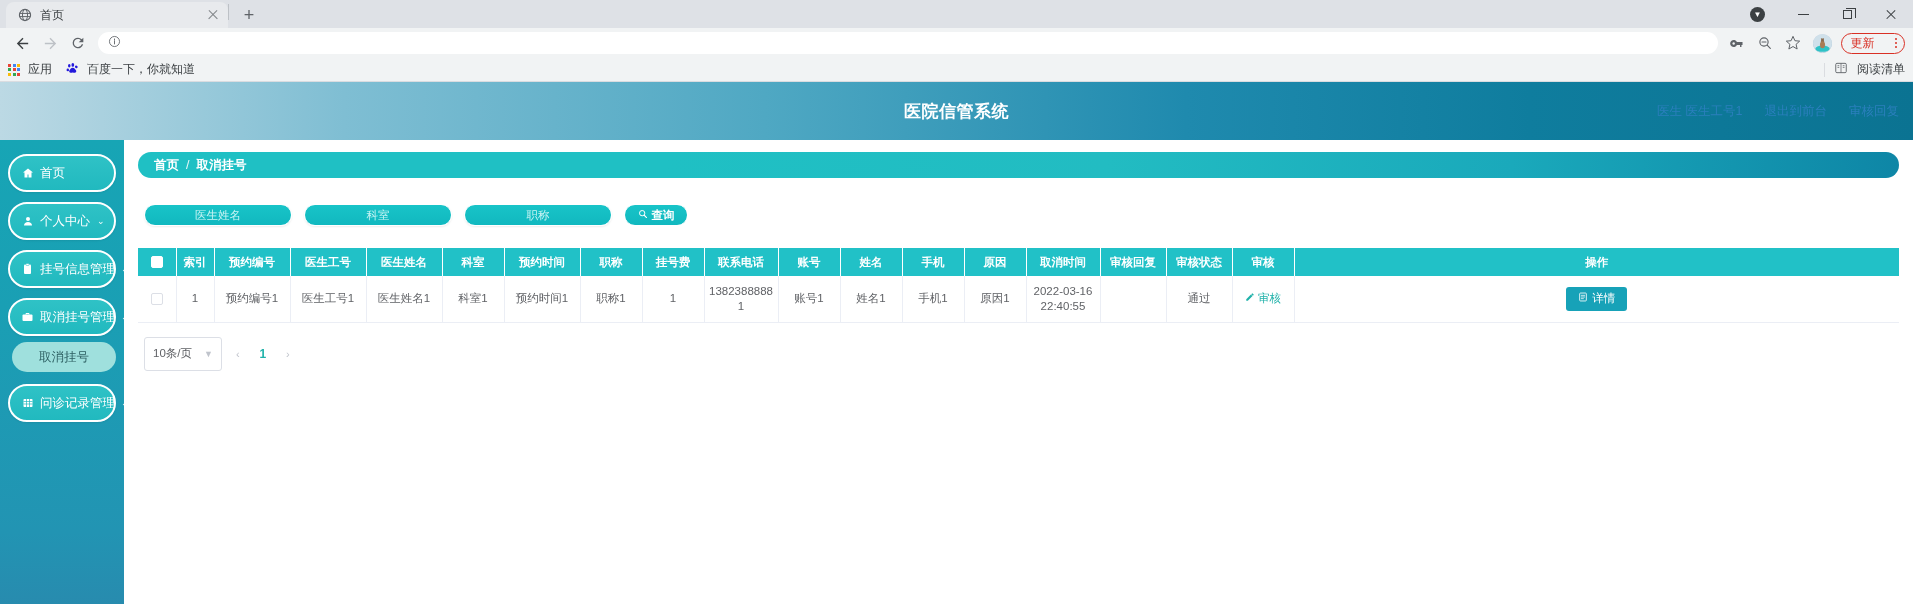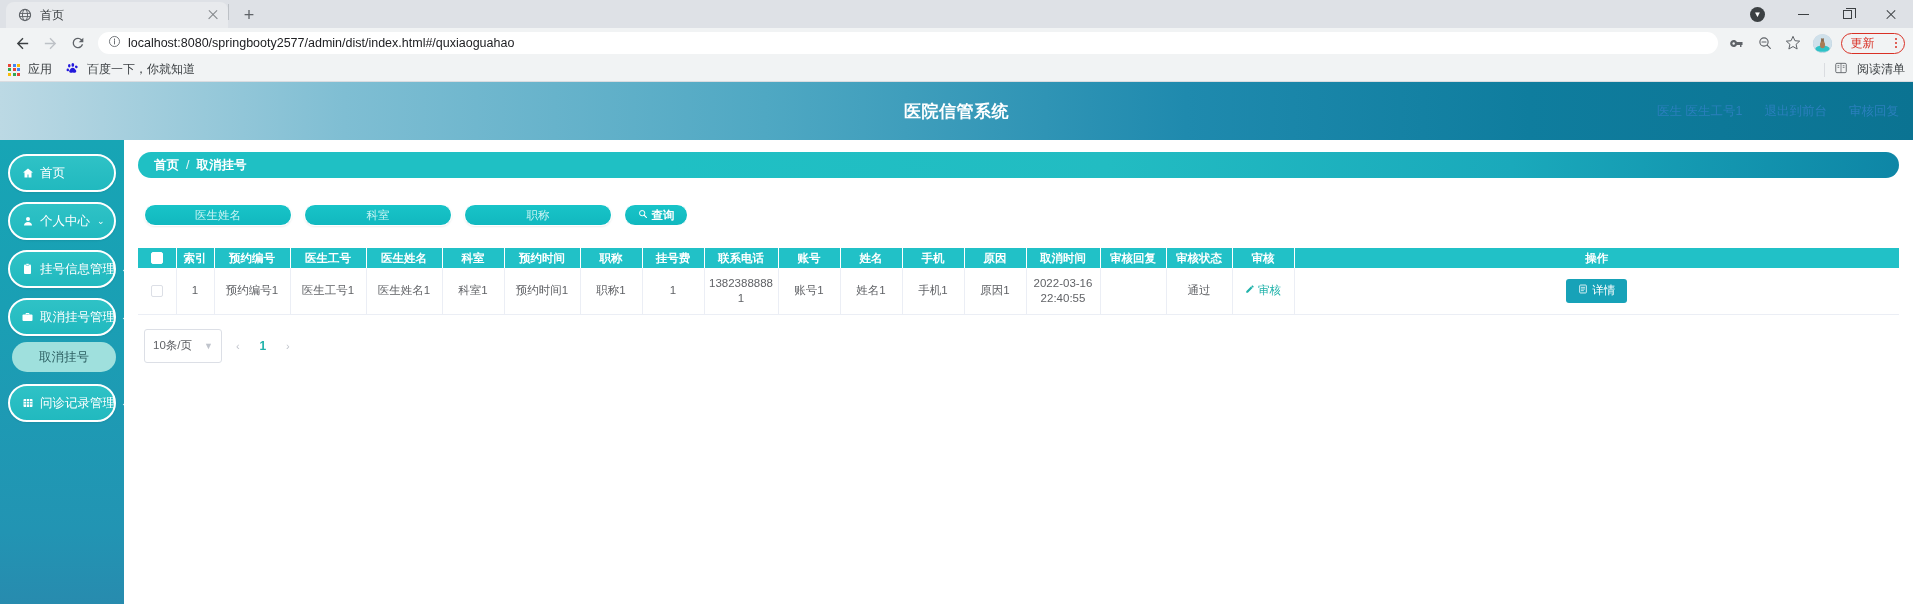--- a/index.html
+++ b/index.html
@@ -147,21 +147,21 @@
   .searchbtn {
     width: 64px; height: 22px; border-radius: 11px; border: 1.5px solid #ffffff;
     background: linear-gradient(180deg,#18c4c8,#11b8bf);
     color: #fff; font-size: 11.5px; display: flex; align-items: center; justify-content: center; gap: 4px; font-weight: bold;
   }
 
   
   .tablewrap { margin-top: 22px; }
   table.grid { border-collapse: collapse; width: 100%; table-layout: fixed; }
   table.grid th {
-    background: #21c1c7; color: #ffffff; font-size: 11.5px; font-weight: 700; height: 20px;
+    background: #21c1c7; color: #ffffff; font-size: 11.5px; font-weight: 700; height: 28px;
     border-right: 1px solid #ffffff; padding: 0 2px; text-align: center; white-space: nowrap;
   }
   table.grid th:last-child { border-right: none; }
   table.grid td {
     height: 46px; border-right: 1px solid #ebeef5; border-bottom: 1px solid #ebeef5;
     font-size: 11.5px; color: #606266; text-align: center; padding: 0 3px; word-break: break-all; line-height: 15px;
   }
   table.grid td:last-child { border-right: none; }
   table.grid tbody tr { border-bottom: 1px solid #ebeef5; }
   .cbox { width: 12px; height: 12px; border: 1px solid #dcdfe6; border-radius: 2px; background: #fff; display: inline-block; vertical-align: middle; }
@@ -233,21 +233,20 @@
         </svg>
     </div>
 
     <div class="omnibox">
       <span>
         <svg width="13" height="13" viewBox="0 0 24 24">
             <circle cx="12" cy="12" r="9.3" fill="none" stroke="#5f6368" stroke-width="1.6"></circle>
             <path d="M12 10.5v6M12 7.3v1.3" stroke="#5f6368" stroke-width="1.7" stroke-linecap="round"></path>
           </svg>
       </span>
-      <span class="urltext">localhost:8080/springbooty2577/admin/dist/index.html#/quxiaoguahao</span>
     </div>
 
     <div class="tbicons">
       <div class="tbicon">
         <svg width="17" height="17" viewBox="0 0 24 24">
             <path d="M12.6 10a5 5 0 1 0 0 4H17v3h2v-3h1.5v-4z" fill="#5f6368"></path>
             <circle cx="8" cy="12" r="1.7" fill="#f1f3f4"></circle>
           </svg>
       </div>
       <div class="tbicon">

